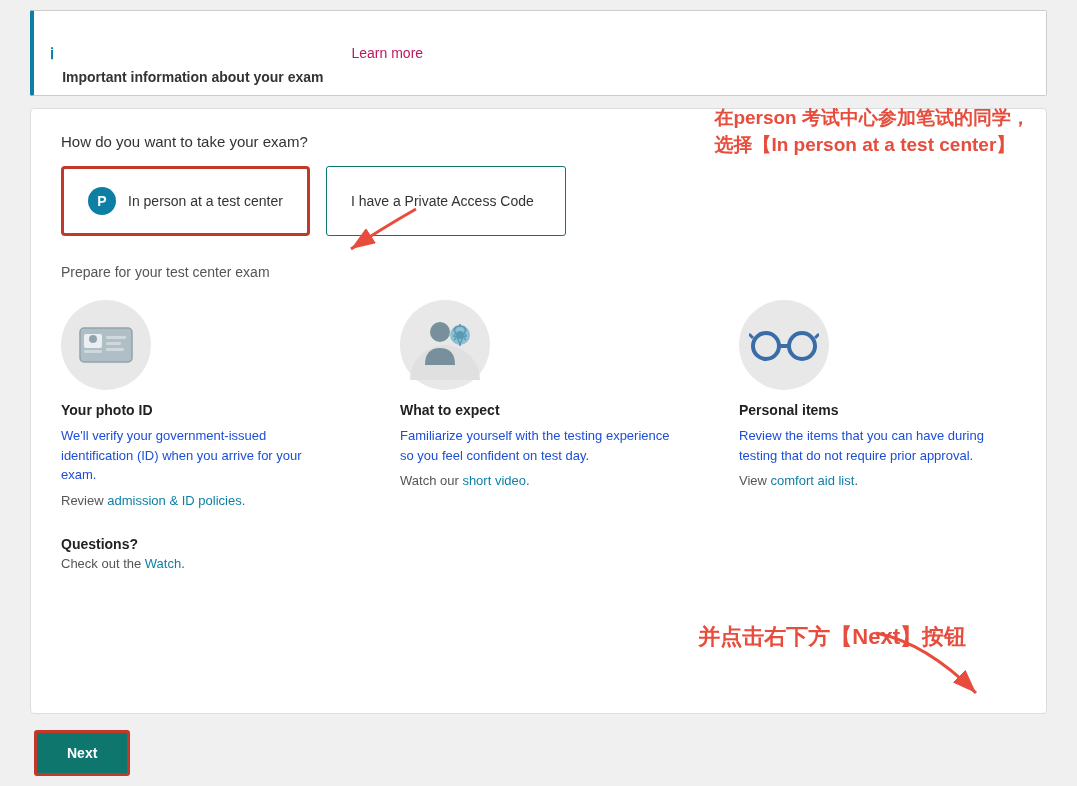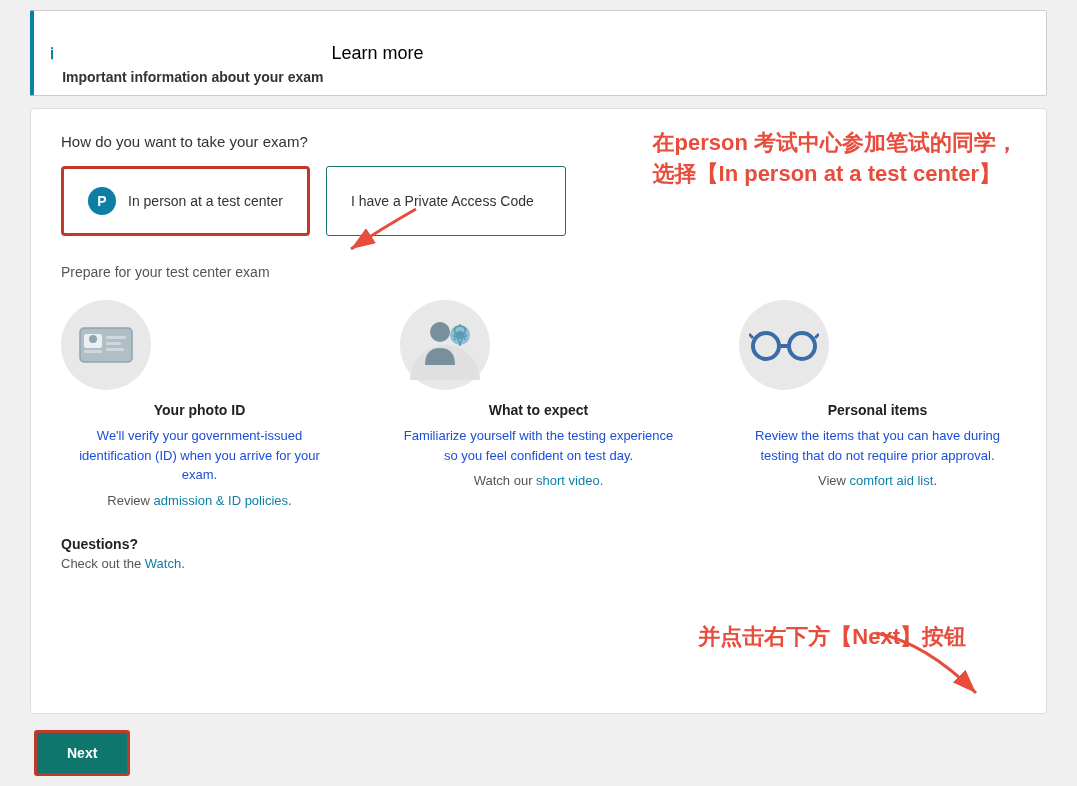--- a/index.html
+++ b/index.html
@@ -38,24 +38,24 @@
       font-size: 16px;
       font-weight: bold;
     }
     .info-banner .banner-text {
       font-size: 14px;
       color: #333;
       font-weight: 600;
       margin-top: 48px;
     }
     .info-banner .learn-more-link {
-      color: #000000;
-      font-size: 18px;
+      color: #be185d;
+      font-size: 14px;
       text-decoration: none;
-      margin-left: 0;
+      margin-left: 20px;
     }
 
     
     .main-card {
       background: #fff;
       border: 1px solid #ddd;
       border-radius: 4px;
       padding: 24px 30px 30px 30px;
       flex: 1;
       position: relative;
@@ -118,21 +118,20 @@
     .prepare-label {
       font-size: 14px;
       color: #555;
       margin-bottom: 20px;
     }
 
     .info-cards {
       display: flex;
       gap: 62px;
       margin-bottom: 28px;
-      text-align: center;
     }
 
     .info-card {
       flex: 1;
       display: flex;
       flex-direction: column;
     }
 
     .info-card .card-icon {
       width: 90px;
@@ -245,21 +244,21 @@
 <div class="page-wrapper">
 
   <div class="info-banner">
     <span class="info-icon">ℹ</span>
     <span class="banner-text">Important information about your exam</span>
     <a class="learn-more-link" href="#">Learn more</a>
   </div>
 
   <div class="main-card" style="position:relative;">
 
-    <div class="annotation" style="top: -4px; right: 28px; font-size: 22px; margin-top: 23px;">
+    <div class="annotation" style="top: -4px; right: 16px; font-size: 19px;">
       <div>在person 考试中心参加笔试的同学，</div>
       <div>选择【In person at a test center】</div>
     </div>
 
     <svg class="annotation-arrow" style="position:absolute; top:90px; left:310px; width:80px; height:60px;" viewBox="0 0 80 60">
       <defs>
         <marker id="arrowhead" markerWidth="8" markerHeight="6" refX="8" refY="3" orient="auto">
           <polygon points="0 0, 8 3, 0 6" fill="#e74c3c"></polygon>
         </marker>
       </defs>

